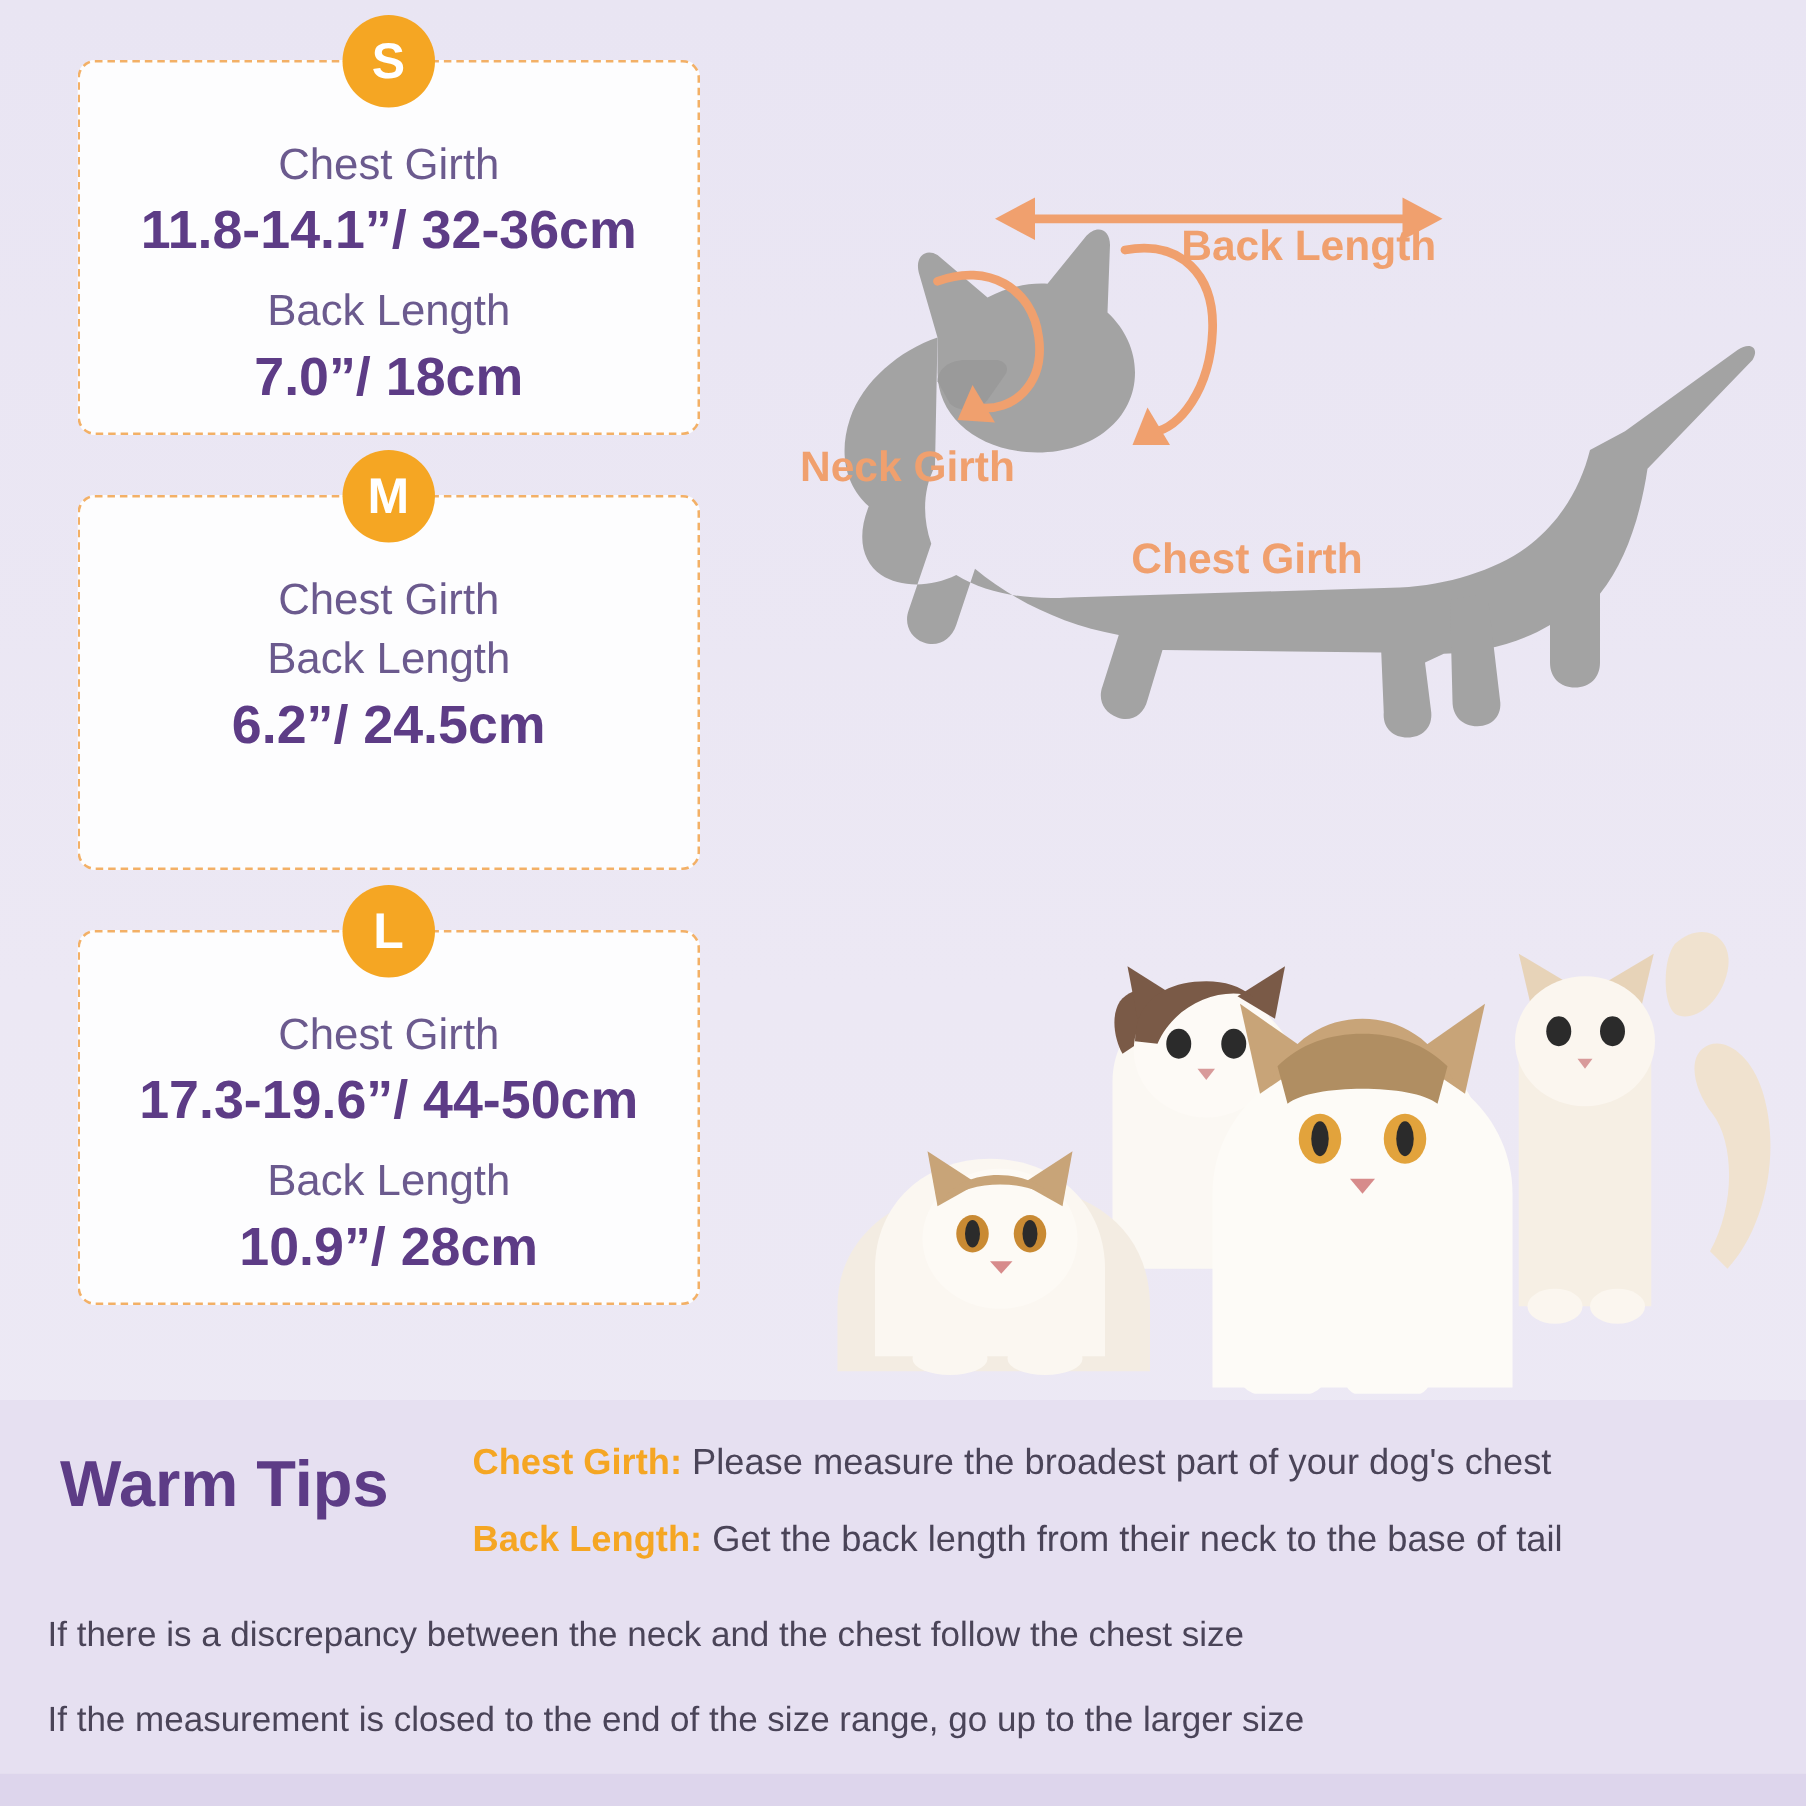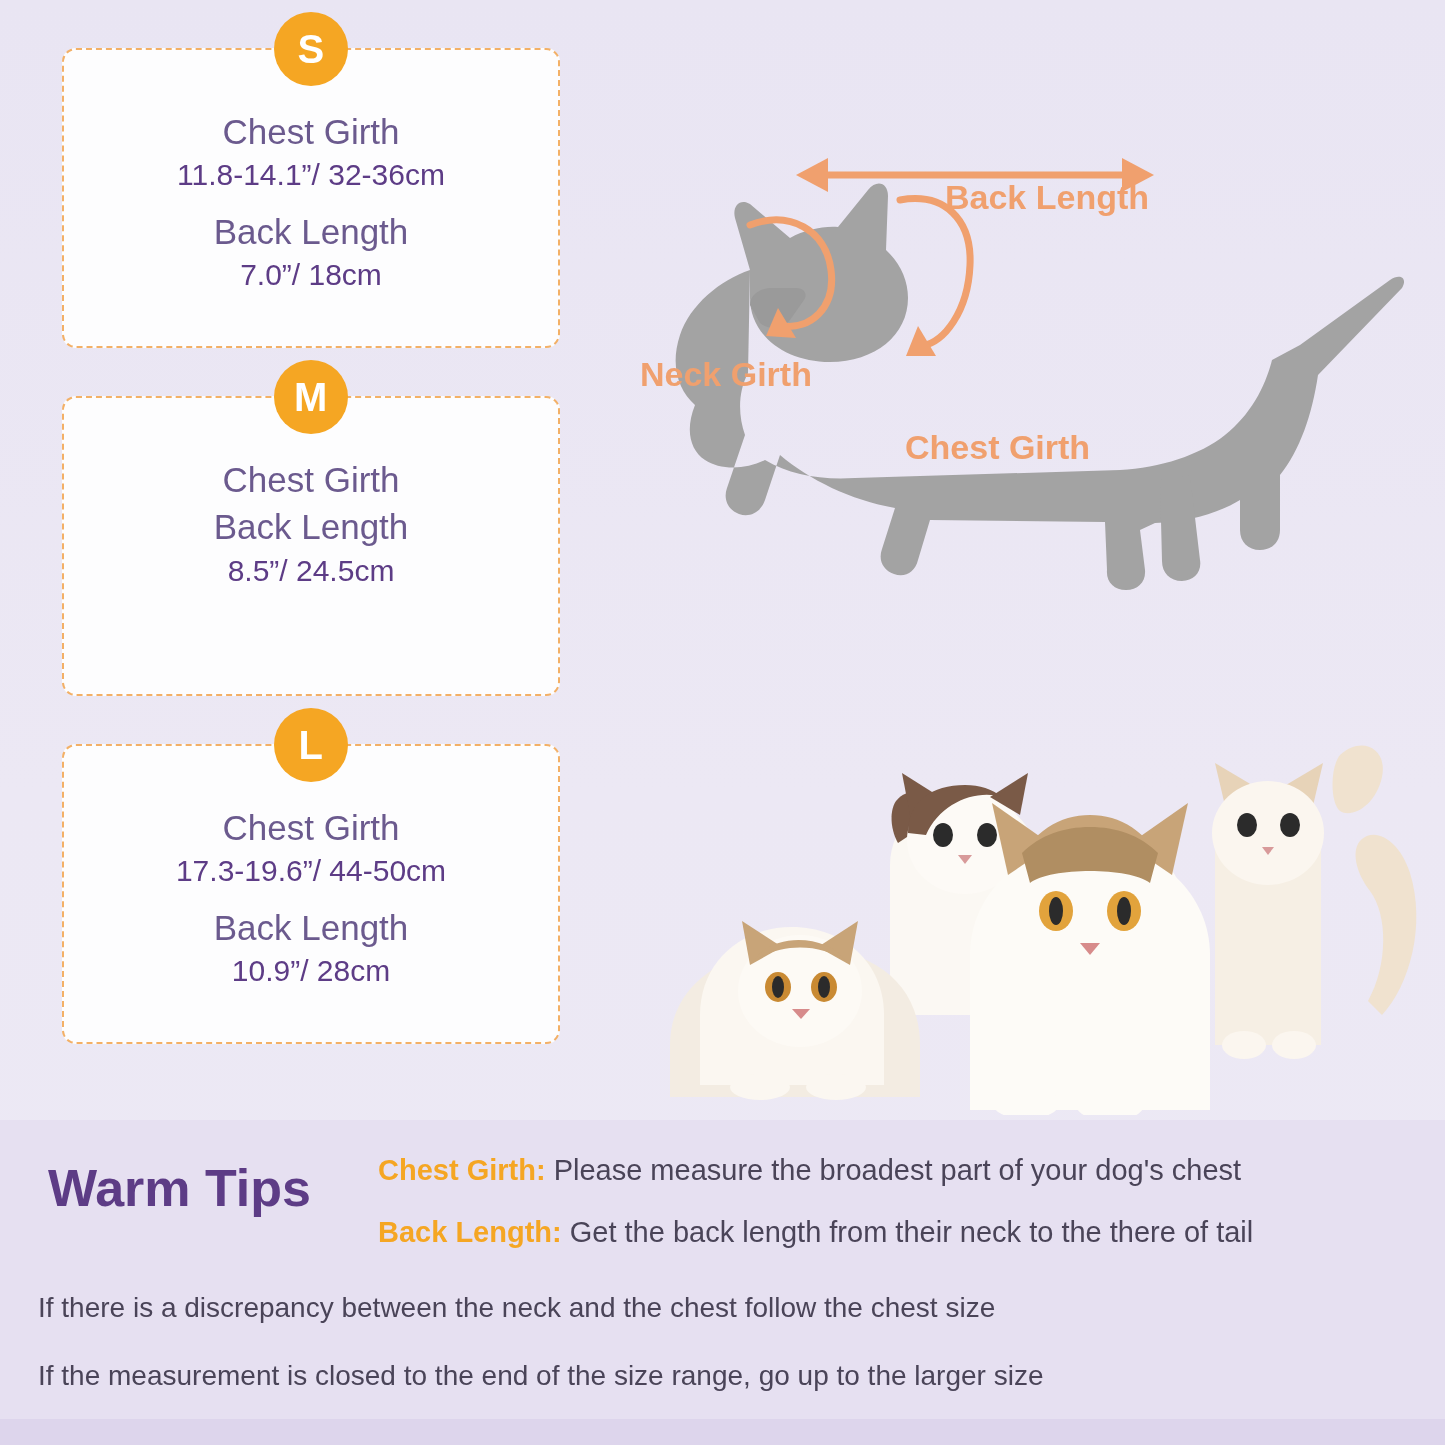--- a/index.html
+++ b/index.html
@@ -65,22 +65,22 @@
 
   .label {
     color: #6b5a8e;
     font-size: 35px;
     line-height: 1.35;
     font-weight: 400;
   }
 
   .value {
     color: #5d3c86;
-    font-size: 30px;
-    font-weight: normal;
+    font-size: 43px;
+    font-weight: bold;
     line-height: 1.35;
     margin-bottom: 12px;
   }
 
   .value.last {
     margin-bottom: 0;
   }
 
   
   .diagram {
@@ -196,21 +196,21 @@
         <div class="label">Back Length</div>
         <div class="value last">7.0”/ 18cm</div>
       </div>
     </div>
 
     <div class="size-card">
       <div class="size-badge">M</div>
       <div class="card-inner">
         <div class="label">Chest Girth</div>
         <div class="label">Back Length</div>
-        <div class="value last">8.5”/ 24.5cm</div>
+        <div class="value last">6.2”/ 24.5cm</div>
       </div>
     </div>
 
     <div class="size-card">
       <div class="size-badge">L</div>
       <div class="card-inner">
         <div class="label">Chest Girth</div>
         <div class="value">17.3-19.6”/ 44-50cm</div>
         <div class="label">Back Length</div>
         <div class="value last">10.9”/ 28cm</div>
@@ -339,21 +339,21 @@
   </div>
 
   <div class="tips">
     <div class="tips-title">Warm Tips</div>
 
     <div class="tip-row r1">
       <span class="tip-key">Chest Girth</span><span class="tip-key">:</span><span> Please measure the broadest part of your dog's chest</span>
     </div>
 
     <div class="tip-row r2">
-      <span class="tip-key">Back Length</span><span class="tip-key">:</span><span> Get the back length from their neck to the there of tail</span>
+      <span class="tip-key">Back Length</span><span class="tip-key">:</span><span> Get the back length from their neck to the base of tail</span>
     </div>
 
     <div class="tip-note n2">If the measurement is closed to the end of the size range, go up to the larger size</div>
     <div class="tip-note n1">If there is a discrepancy between the neck and the chest follow the chest size</div>
 
     <div class="bottom-strip"></div>
   </div>
 
 </div>
 

